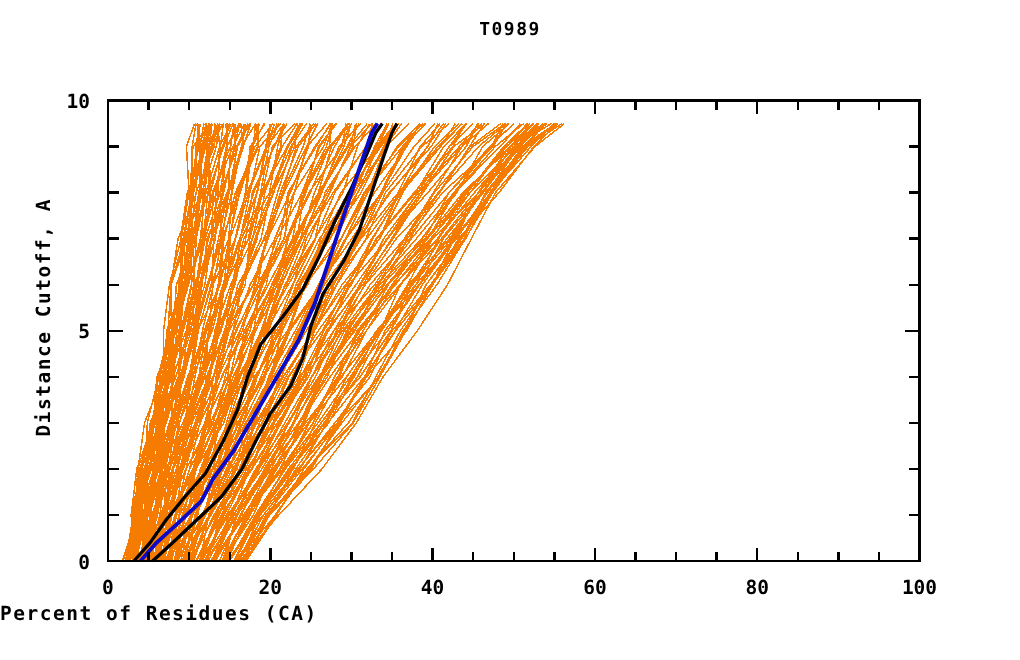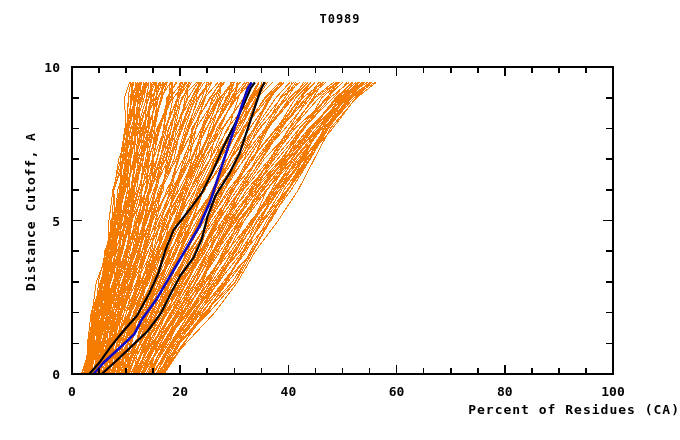--- a/index.html
+++ b/index.html
@@ -38,21 +38,21 @@
     font-size: 12px;
     font-weight: bold;
     letter-spacing: 1px;
     color: #000000;
   }
   .x-axis-label {
     position: absolute;
     left: 0;
     top: 402px;
     width: 680px;
-    text-align: right;
+    text-align: left;
     font-family: "DejaVu Sans Mono", "Liberation Mono", monospace;
     font-size: 13px;
     font-weight: bold;
     letter-spacing: 1px;
     color: #000000;
   }
   .y-axis-label {
     position: absolute;
     left: -90px;
     top: 204px;

